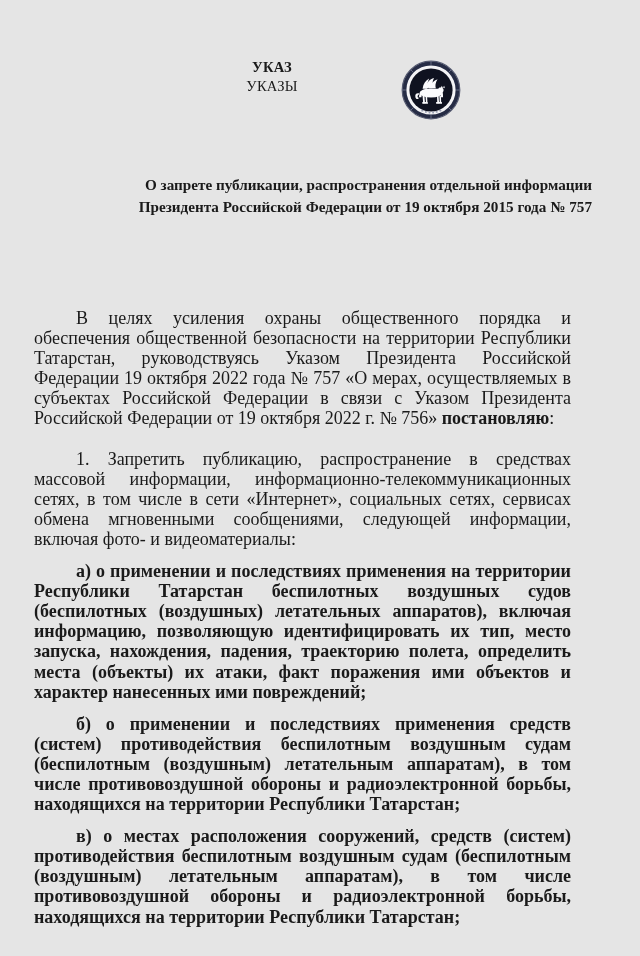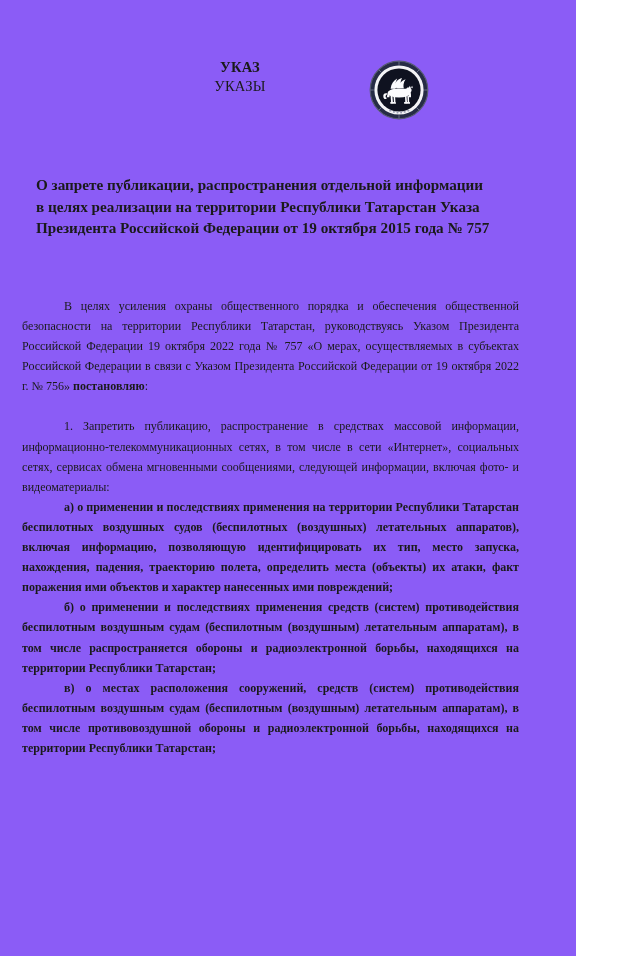--- a/index.html
+++ b/index.html
@@ -9,23 +9,23 @@
   }
   body {
     width: 640px;
     height: 956px;
     overflow: hidden;
     font-family: "Liberation Serif", "DejaVu Serif", serif;
     color: #1a1a1a;
     position: relative;
   }
   .page {
-    width: 576px;
+    width: 640px;
     height: 956px;
-    background: #8b5cf6;
+    background: #e5e5e5;
     position: relative;
     box-sizing: border-box;
   }
 
   
   .letterhead {
     display: flex;
     align-items: flex-start;
     justify-content: center;
     padding-top: 58px;
@@ -50,41 +50,41 @@
   }
   .emblem {
     width: 60px;
     height: 60px;
     display: block;
   }
 
   
   .doc-title {
     margin: 0;
-    padding: 0 36px;
+    padding: 0 48px;
     padding-top: 54px;
-    text-align: left;
+    text-align: right;
     font-weight: bold;
     font-size: 15.2px;
     line-height: 1.42;
   }
   .doc-title .tline { display: block; white-space: nowrap; }
 
   
   .body-text {
     position: absolute;
     left: 22px;
     right: 57px;
     top: 296px;
   }
   .body-text p {
-    margin: 0;
+    margin: 12px;
     text-align: justify;
     text-justify: inter-word;
-    font-size: 12px;
+    font-size: 18px;
     line-height: 20.1px;
     text-indent: 42px;
     hyphens: none;
   }
   .body-text p.gap-before { margin-top: 20px; font-family: Liberation Serif, serif; }
   .body-text p.flow { text-indent: 42px; font-weight: bold; }
   .body-text p b { font-weight: bold; }
 </style>
 </head>
 <body>
@@ -151,33 +151,32 @@
           <rect x="64" y="83" width="3" height="3" rx="0.6"></rect>
         </g>
       </svg>
     </div>
 
 
   </div>
 
   <h1 class="doc-title">
     <span class="tline">О запрете публикации, распространения отдельной информации</span>
-    <span class="tline">в целях реализации на территории Республики Татарстан Указа</span>
     <span class="tline">Президента Российской Федерации от 19 октября 2015 года № 757</span>
   </h1>
 
   <div class="body-text">
 
     <p><span>В целях усиления охраны общественного порядка и обеспечения общественной безопасности на территории Республики Татарстан, руководствуясь Указом Президента Российской Федерации 19 октября 2022 года № 757 «О мерах, осуществляемых в субъектах Российской Федерации в связи с Указом Президента Российской Федерации от 19 октября 2022 г. № 756» </span><b>постановляю</b><span>:</span></p>
 
     <p class="gap-before">1. Запретить публикацию, распространение в средствах массовой информации, информационно-телекоммуникационных сетях, в том числе в сети «Интернет», социальных сетях, сервисах обмена мгновенными сообщениями, следующей информации, включая фото- и видеоматериалы:</p>
 
     <p class="flow">а) о применении и последствиях применения на территории Республики Татарстан беспилотных воздушных судов (беспилотных (воздушных) летательных аппаратов), включая информацию, позволяющую идентифицировать их тип, место запуска, нахождения, падения, траекторию полета, определить места (объекты) их атаки, факт поражения ими объектов и характер нанесенных ими повреждений;</p>
 
-    <p class="flow">б) о применении и последствиях применения средств (систем) противодействия беспилотным воздушным судам (беспилотным (воздушным) летательным аппаратам), в том числе распространяется обороны и радиоэлектронной борьбы, находящихся на территории Республики Татарстан;</p>
+    <p class="flow">б) о применении и последствиях применения средств (систем) противодействия беспилотным воздушным судам (беспилотным (воздушным) летательным аппаратам), в том числе противовоздушной обороны и радиоэлектронной борьбы, находящихся на территории Республики Татарстан;</p>
 
     <p class="flow">в) о местах расположения сооружений, средств (систем) противодействия беспилотным воздушным судам (беспилотным (воздушным) летательным аппаратам), в том числе противовоздушной обороны и радиоэлектронной борьбы, находящихся на территории Республики Татарстан;</p>
 
 
 
   </div>
 
 </div>
 
 </body></html>

